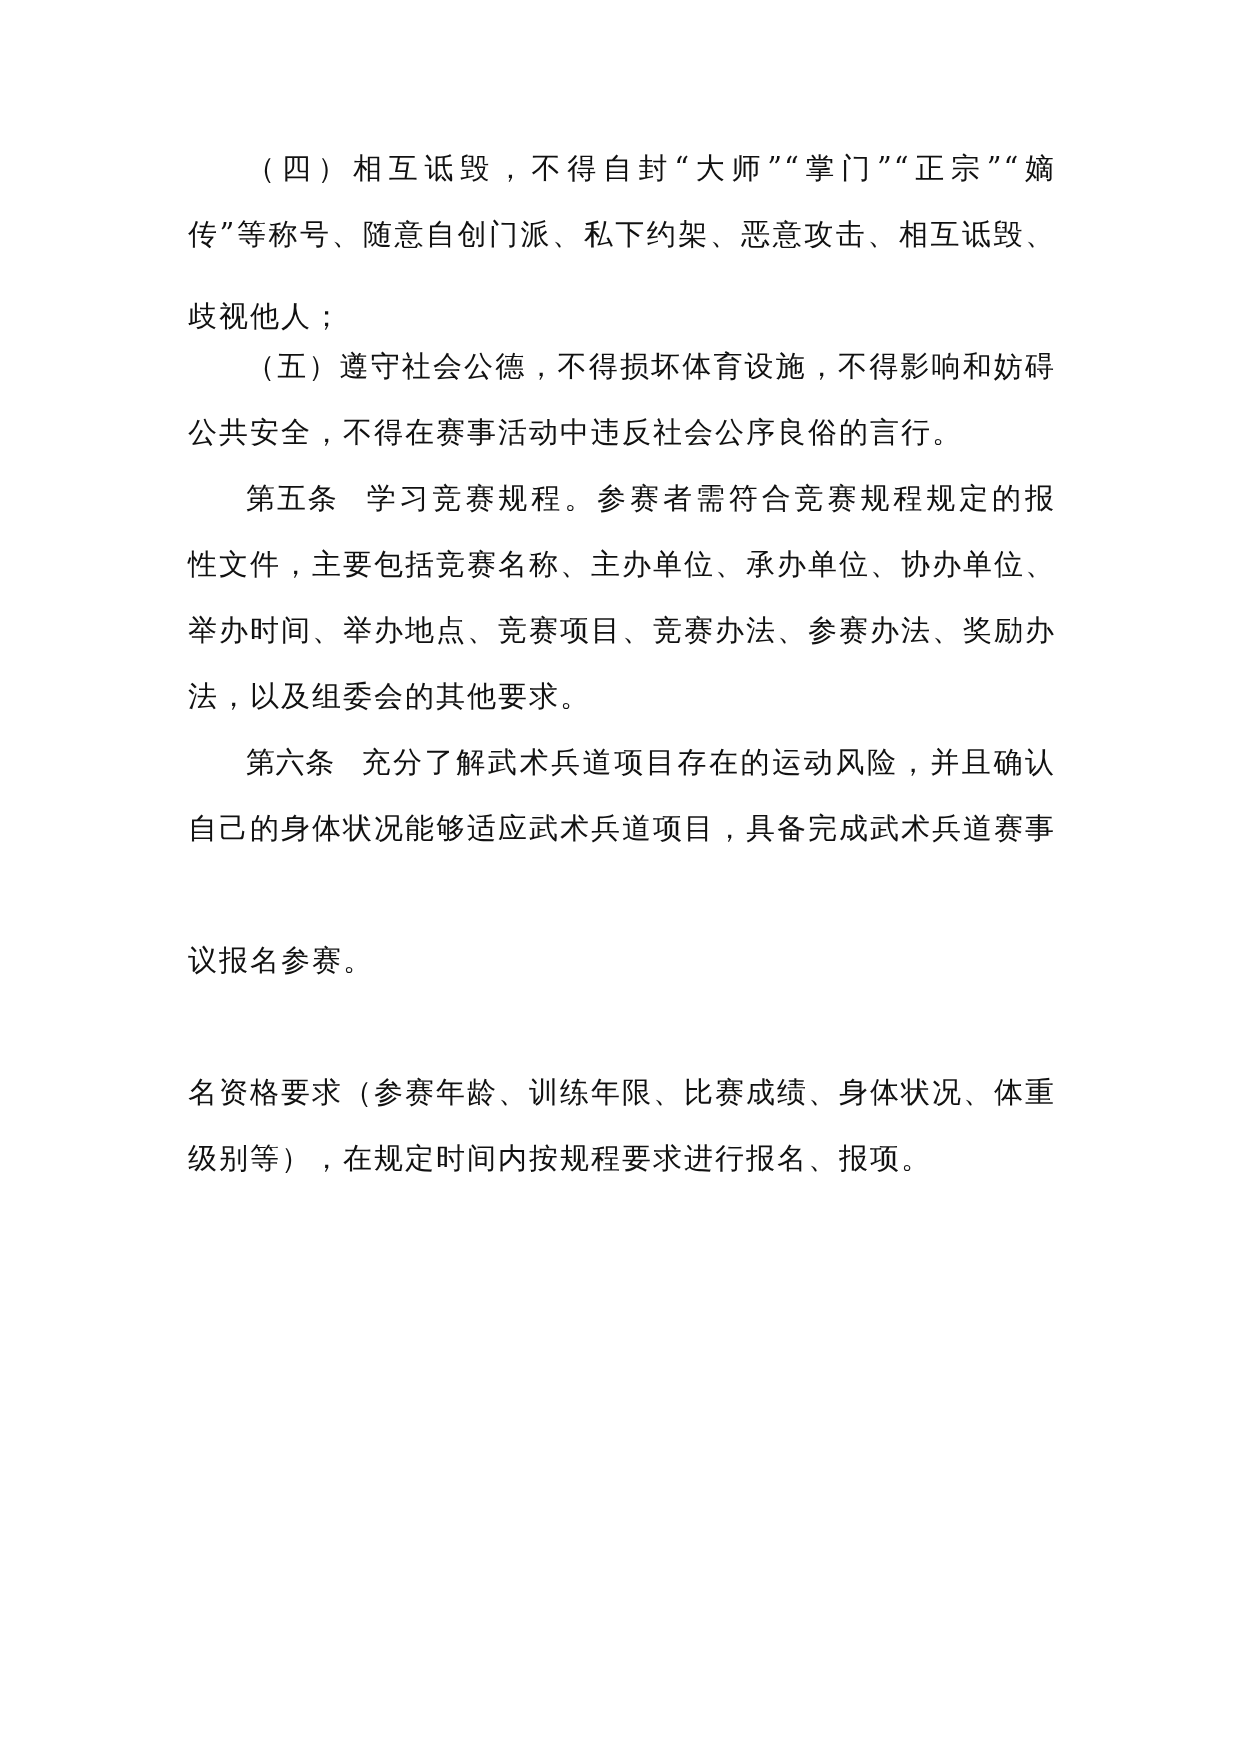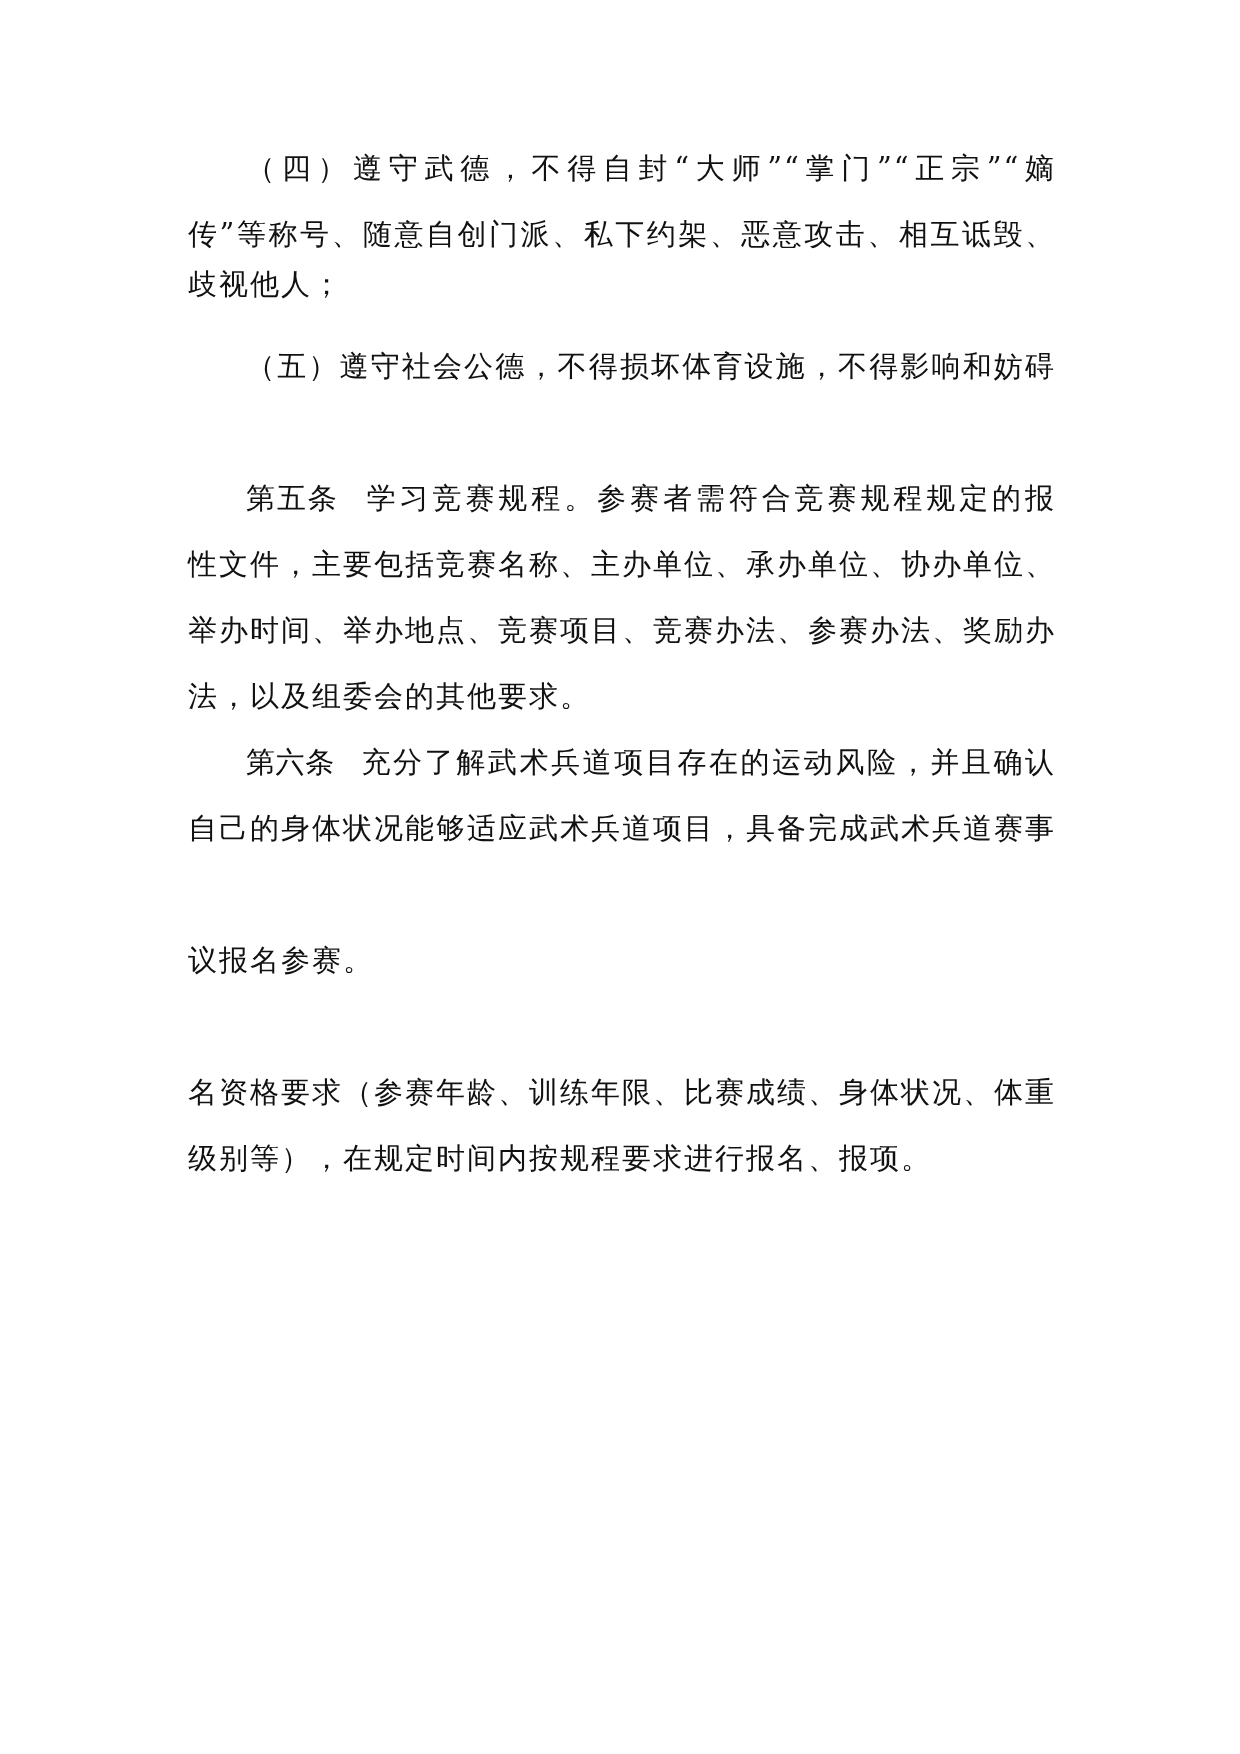--- a/index.html
+++ b/index.html
@@ -11,25 +11,26 @@
   .line.last { text-align-last: left; }
   .indent { left: 246px; width: 810px; }
   .bold { font-family: "DejaVu Sans", "Liberation Sans", sans-serif; font-weight: normal; letter-spacing: 0; }
   .gap { display: inline-block; width: 26px; }
 </style>
 </head>
 <body>
 
 <div class="page">
 
-  <div class="line indent" style="top:148px">（四）遵守武德，不得自封“大师”“掌门”“正宗”“嫡</div>
+  <div class="line indent" style="top:148px">（四）相互诋毁，不得自封“大师”“掌门”“正宗”“嫡</div>
   <div class="line" style="top:214px">传”等称号、随意自创门派、私下约架、恶意攻击、相互诋毁、</div>
-  <div class="line last" style="top:264px">歧视他人；</div>
+  <div class="line last" style="top:296px">歧视他人；</div>
 
   <div class="line indent" style="top:346px">（五）遵守社会公德，不得损坏体育设施，不得影响和妨碍</div>
+  <div class="line last" style="top:412px">公共安全，不得在赛事活动中违反社会公序良俗的言行。</div>
 
   <div class="line indent" style="top:478px"><span class="bold">第五条</span><span class="gap"></span><span>学习竞赛规程。参赛者需符合竞赛规程规定的报</span></div>
   <div class="line" style="top:544px">性文件，主要包括竞赛名称、主办单位、承办单位、协办单位、</div>
   <div class="line" style="top:610px">举办时间、举办地点、竞赛项目、竞赛办法、参赛办法、奖励办</div>
   <div class="line last" style="top:676px">法，以及组委会的其他要求。</div>
 
   <div class="line indent" style="top:742px"><span class="bold">第六条</span><span class="gap"></span><span>充分了解武术兵道项目存在的运动风险，并且确认</span></div>
   <div class="line" style="top:808px">自己的身体状况能够适应武术兵道项目，具备完成武术兵道赛事</div>
   <div class="line last" style="top:940px">议报名参赛。</div>
 

